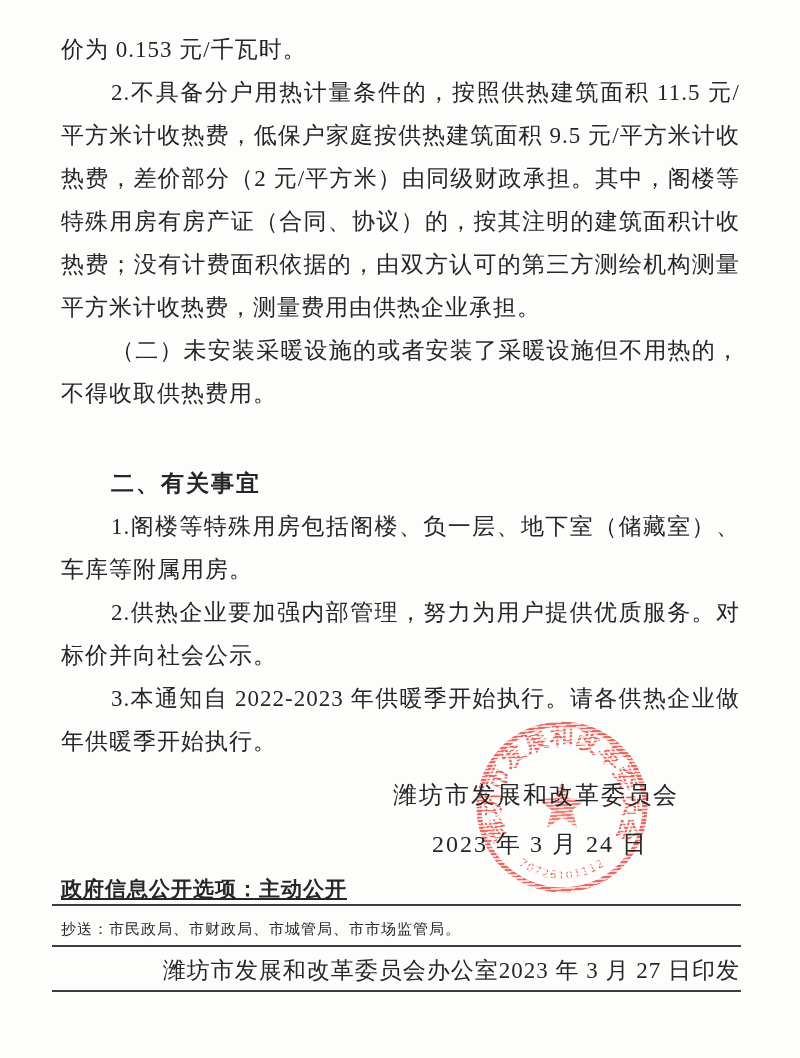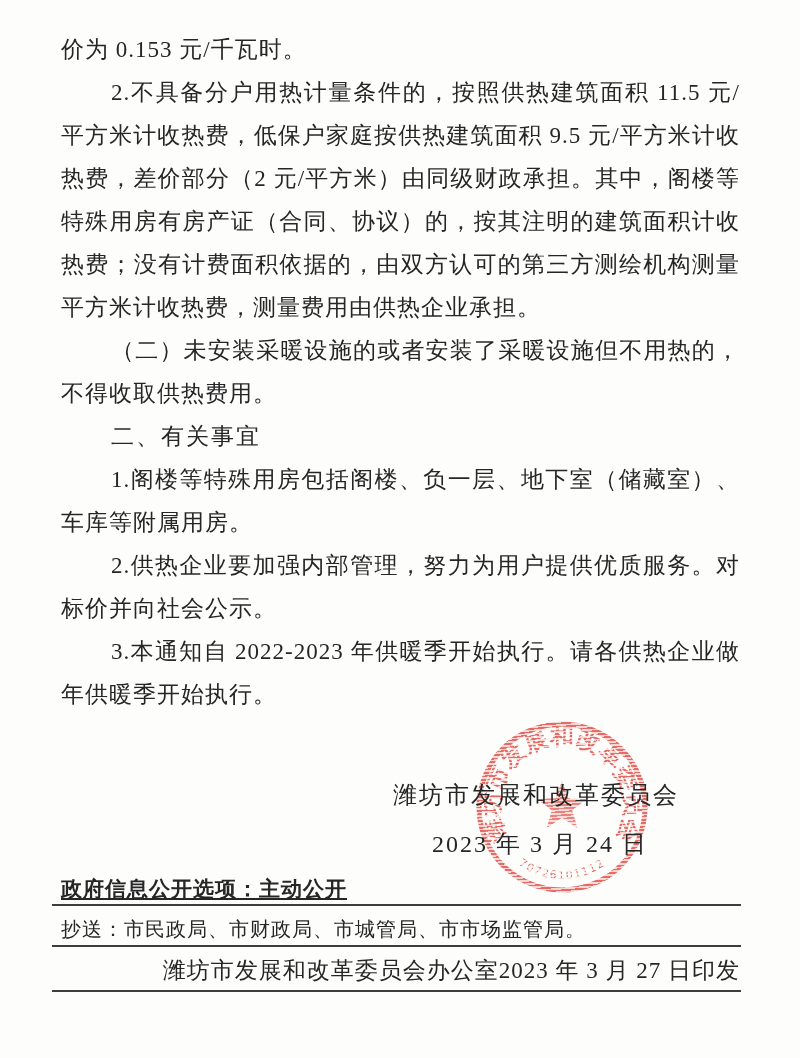--- a/index.html
+++ b/index.html
@@ -34,22 +34,23 @@
     letter-spacing: 1px;
   }
   .body-text .line.indent   { padding-left: 50px; }
   .body-text .line.justify  {
     text-align: justify;
     text-align-last: justify;
     text-justify: inter-character;
   }
   .body-text .line.bold {
     font-family: "Liberation Sans", "DejaVu Sans", sans-serif;
-    font-weight: 400;
+    font-weight: 700;
     letter-spacing: 2px;
+    margin-top: 47px;
   }
 
   
   .sig-org, .sig-date {
     position: absolute;
     left: 0; right: 0;
     text-align: center;
     font-size: 24px;
     line-height: 30px;
     letter-spacing: 2px;
@@ -101,21 +102,21 @@
     height: 2px;
     background: #3d3d3d;
   }
   .rule-1 { top: 904px; }
   .rule-2 { top: 945px; }
   .rule-3 { top: 990px; }
   .footer-cc {
     position: absolute;
     left: 61px;
     top: 914px;
-    font-size: 20px;
+    font-size: 15px;
     line-height: 30px;
     letter-spacing: 1px;
   }
   .footer-bottom {
     position: absolute;
     left: 61px;
     top: 956px;
     width: 679px;
     display: flex;
     justify-content: flex-end;

